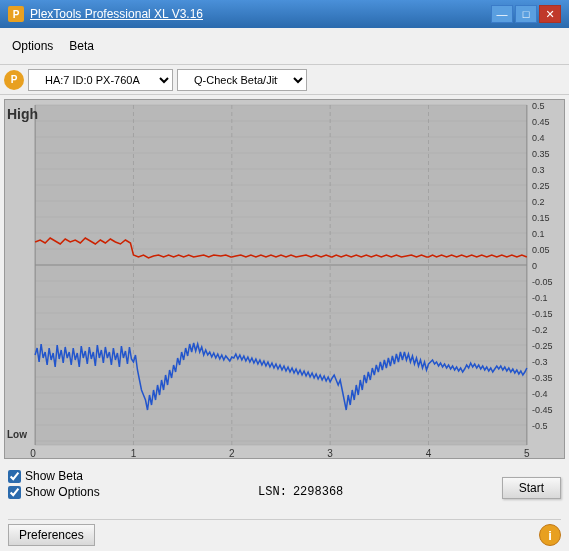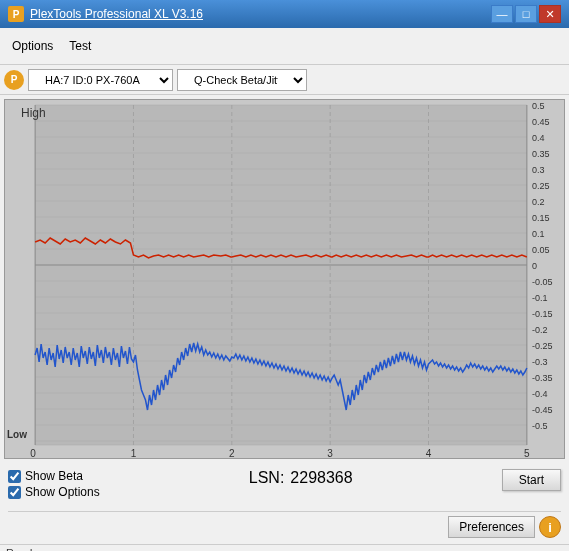--- a/index.html
+++ b/index.html
@@ -113,25 +113,25 @@
     
     .chart-container {
       background: #c8c8c8;
       margin: 4px;
       position: relative;
       height: 360px;
       border: 1px solid #999;
     }
     .y-label-left {
       position: absolute;
-      left: 16px;
+      left: 2px;
       top: 6px;
-      font-size: 12px;
+      font-size: 14px;
       color: #333;
-      font-weight: normal;
+      font-weight: bold;
     }
     .y-label-low {
       position: absolute;
       left: 2px;
       bottom: 18px;
       font-size: 10px;
       color: #333;
       font-weight: bold;
       margin-top: 40px;
     }
@@ -143,44 +143,45 @@
     
     .bottom-panel {
       background: #f0f0f0;
       padding: 6px 8px;
       display: flex;
       flex-direction: column;
       gap: 0;
     }
     .bottom-row1 {
       display: flex;
-      align-items: flex-start;
+      align-items: flex-end;
       justify-content: space-between;
-      margin-bottom: 8px;
+      margin-bottom: 16px;
     }
     .checkboxes {
       display: flex;
       flex-direction: column;
       gap: 2px;
     }
     .checkbox-row {
       display: flex;
       align-items: center;
       gap: 4px;
     }
     .checkbox-row input[type="checkbox"] {
       width: 13px;
       height: 13px;
       accent-color: #2a6aad;
     }
     .lsn-area {
       display: flex;
       align-items: center;
       gap: 6px;
-      font-size: 16px;
+      font-size: 12px;
+      font-family: Liberation Mono, monospace;
     }
     .start-btn {
       background: linear-gradient(to bottom, #f8f8f8, #d8d8d8);
       border: 1px solid #aaa;
       padding: 3px 16px;
       font-size: 12px;
       cursor: pointer;
       box-shadow: 1px 1px 2px rgba(0,0,0,0.2);
     }
     .prefs-btn {
@@ -201,21 +202,21 @@
       font-size: 13px;
       cursor: pointer;
       display: flex;
       align-items: center;
       justify-content: center;
     }
     .prefs-row {
       display: flex;
       align-items: center;
       gap: 4px;
-      justify-content: flex-end;
+      justify-content: space-between;
     }
 
     
     .status-bar {
       background: #f0f0f0;
       border-top: 1px solid #ccc;
       padding: 2px 6px;
       font-size: 11px;
       color: #333;
       height: 20px;
@@ -238,21 +239,21 @@
   </div>
   <div class="title-bar-controls">
     <button class="title-btn">—</button>
     <button class="title-btn">□</button>
     <button class="title-btn close">✕</button>
   </div>
 </div>
 
 <div class="menu-bar">
   <span class="menu-item">Options</span>
-  <span class="menu-item">Test</span>
+  <span class="menu-item">Beta</span>
 </div>
 
 <div class="toolbar">
   <div class="toolbar-icon">P</div>
   <select class="drive-select">
     <option>HA:7 ID:0  PX-760A</option>
   </select>
   <select class="test-select">
     <option>Q-Check Beta/Jitter Test</option>
   </select>

